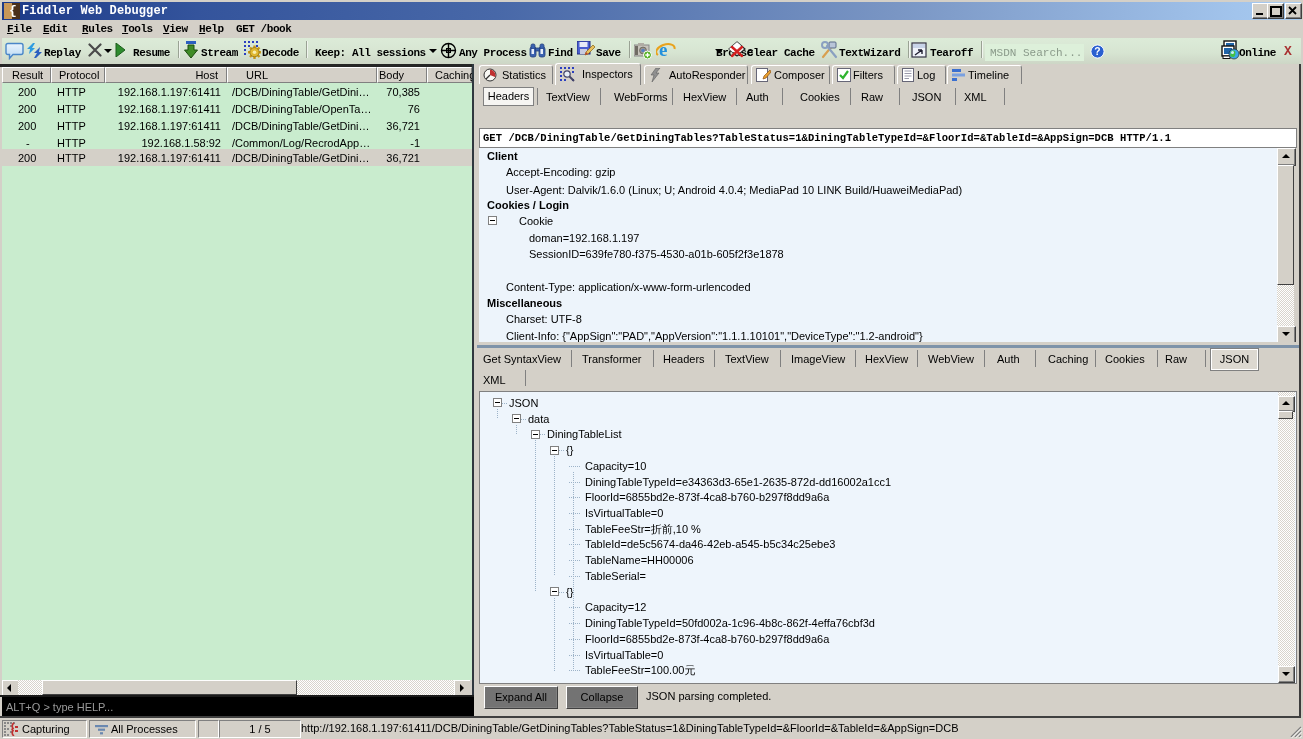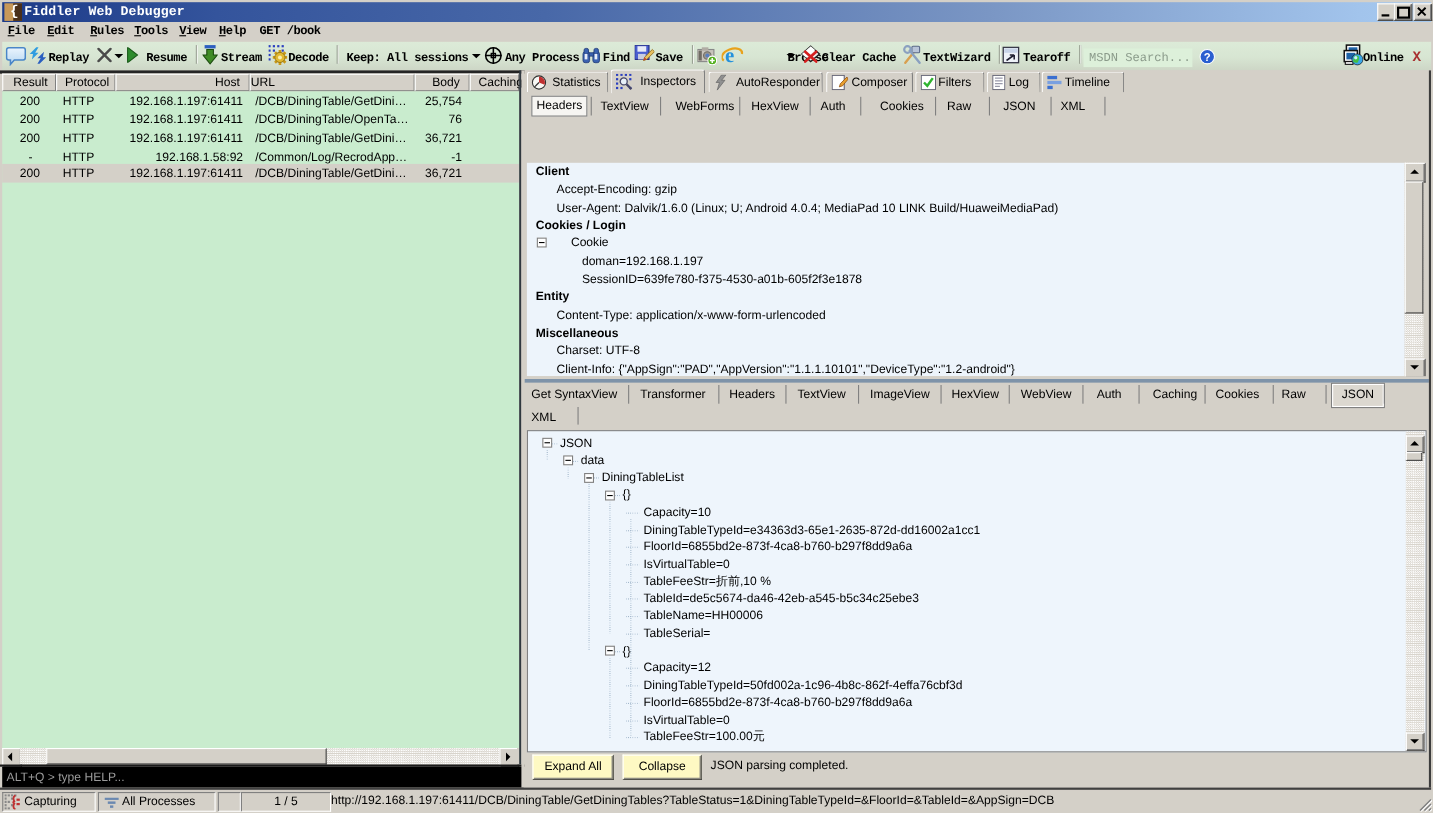--- a/index.html
+++ b/index.html
@@ -51,21 +51,21 @@
 #splitter2{position:absolute;left:0px;top:278px;width:822px;height:6px;background:linear-gradient(#d4d0c8 0 45%,#7e93a9 45% 100%);}
 
 #lowtabs{position:absolute;left:0px;top:284px;width:826px;height:42px;background:#d4d0c8;}
 .ltab{position:absolute;font:11px "Liberation Sans",sans-serif;color:#000;}
 #jsontree{position:absolute;left:2px;top:327px;width:818px;height:293px;background:#eef5fc;border:1px solid #808080;box-sizing:border-box;overflow:hidden;}
 .trow{position:absolute;font:11px "Liberation Sans",sans-serif;line-height:16px;white-space:pre;color:#000;}
 .tbox{position:absolute;width:9px;height:9px;background:#fff;border:1px solid #808080;box-sizing:border-box;}
 .tbox:before{content:"";position:absolute;left:1px;top:3px;width:5px;height:1px;background:#000;}
 .dotv{position:absolute;width:1px;background-image:linear-gradient(#9db3c8 1px,transparent 1px);background-size:1px 2px;}
 .doth{position:absolute;height:1px;background-image:linear-gradient(90deg,#9db3c8 1px,transparent 1px);background-size:2px 1px;}
-.btn{position:absolute;background:#fef9c3;border-top:1px solid #fff;border-left:1px solid #fff;border-right:1px solid #404040;border-bottom:1px solid #404040;box-shadow:inset -1px -1px 0 #808080;font:11px "Liberation Sans",sans-serif;text-align:center;color:#000;}
+.btn{position:absolute;background:#737373;border-top:1px solid #fff;border-left:1px solid #fff;border-right:1px solid #404040;border-bottom:1px solid #404040;box-shadow:inset -1px -1px 0 #808080;font:11px "Liberation Sans",sans-serif;text-align:center;color:#000;}
 </style></head>
 <body>
 
 <div class="abs" id="titlebar"></div>
 <div class="abs" id="appicon" style="left:4px;top:3px;width:16px;height:16px;background:#c89858;">
  <div class="abs" style="left:8px;top:0;width:8px;height:16px;background:#4a2f1a;"></div>
  <div class="abs" style="left:5px;top:1px;width:4px;height:14px;color:#fff;font:bold 13px 'Liberation Mono';line-height:14px;">{</div>
 </div>
 <div class="abs" id="titletext">Fiddler Web Debugger</div>
 <div class="abs winbtn" style="left:1252px;width:15px;">
@@ -225,31 +225,31 @@
     </svg>
  <div class="ti" style="left:1239px;">Online</div>
  <div class="ti" style="left:1284px;top:6px;color:#a83030;font-size:13px;">X</div>
 </div>
 <div class="abs" id="tbline"></div>
 
 <div class="abs" id="colhdr">
  <div class="hcell" style="left:0px;width:49px;padding-left:9px;">Result</div>
  <div class="hcell" style="left:49px;width:54px;padding-left:7px;">Protocol</div>
  <div class="hcell" style="left:103px;width:122px;text-align:right;padding-right:8px;">Host</div>
- <div class="hcell" style="left:225px;width:150px;padding-left:0;">URL</div>
- <div class="hcell" style="left:375px;width:50px;text-align:right;padding-right:8px;">Body</div>
+ <div class="hcell" style="left:225px;width:150px;padding-left:18px;">URL</div>
+ <div class="hcell" style="left:375px;width:50px;text-align:right;padding-right:22px;">Body</div>
  <div class="hcell" style="left:425px;width:45px;padding-left:7px;">Caching</div>
 </div>
 <div class="abs" id="sessions">
  <div class="srow" style="top:0px;">
       <div style="left:16px;">200</div>
       <div style="left:55px;">HTTP</div>
       <div style="left:0;width:219px;text-align:right;">192.168.1.197:61411</div>
       <div style="left:230px;">/DCB/DiningTable/GetDini…</div>
-      <div style="left:0;width:418px;text-align:right;">25,754</div>
+      <div style="left:0;width:418px;text-align:right;">70,385</div>
     </div>
  <div class="srow" style="top:17px;">
       <div style="left:16px;">200</div>
       <div style="left:55px;">HTTP</div>
       <div style="left:0;width:219px;text-align:right;">192.168.1.197:61411</div>
       <div style="left:230px;">/DCB/DiningTable/OpenTa…</div>
       <div style="left:0;width:418px;text-align:right;">76</div>
     </div>
  <div class="srow" style="top:34px;">
       <div style="left:16px;">200</div>
@@ -362,29 +362,29 @@
   <div class="vsep" style="left:60px;top:4px;height:17px;"></div>
   <div class="vsep" style="left:123px;top:4px;height:17px;"></div>
   <div class="vsep" style="left:195px;top:4px;height:17px;"></div>
   <div class="vsep" style="left:259px;top:4px;height:17px;"></div>
   <div class="vsep" style="left:305px;top:4px;height:17px;"></div>
   <div class="vsep" style="left:373px;top:4px;height:17px;"></div>
   <div class="vsep" style="left:422px;top:4px;height:17px;"></div>
   <div class="vsep" style="left:478px;top:4px;height:17px;"></div>
   <div class="vsep" style="left:527px;top:4px;height:17px;"></div>
  </div>
+ <div id="getline">GET /DCB/DiningTable/GetDiningTables?TableStatus=1&amp;DiningTableTypeId=&amp;FloorId=&amp;TableId=&amp;AppSign=DCB HTTP/1.1</div>
  <div id="hdrtree">
   <div class="hrow b" style="left:8px;top:0px;">Client</div>
   <div class="hrow" style="left:27px;top:16px;">Accept-Encoding: gzip</div>
   <div class="hrow" style="left:27px;top:34px;">User-Agent: Dalvik/1.6.0 (Linux; U; Android 4.0.4; MediaPad 10 LINK Build/HuaweiMediaPad)</div>
   <div class="hrow b" style="left:8px;top:49px;">Cookies / Login</div>
   <div class="hrow" style="left:40px;top:65px;">Cookie</div>
   <div class="hrow" style="left:50px;top:82px;">doman=192.168.1.197</div>
   <div class="hrow" style="left:50px;top:98px;">SessionID=639fe780-f375-4530-a01b-605f2f3e1878</div>
-  <div class="hrow b" style="left:8px;top:114px;">Entity</div>
   <div class="hrow" style="left:27px;top:131px;">Content-Type: application/x-www-form-urlencoded</div>
   <div class="hrow b" style="left:8px;top:147px;">Miscellaneous</div>
   <div class="hrow" style="left:27px;top:163px;">Charset: UTF-8</div>
   <div class="hrow" style="left:27px;top:180px;">Client-Info: {"AppSign":"PAD","AppVersion":"1.1.1.10101","DeviceType":"1.2-android"}</div>
   <div class="tbox" style="left:9px;top:68px;"></div>
  </div>
 
  <div class="abs" style="left:800px;top:84px;width:17px;height:194px;background:repeating-conic-gradient(#ffffff 0% 25%, #d8d4cc 0% 50%) 0 0/2px 2px;">
   <div class="sbtn" style="left:0;top:0;width:17px;height:16px;"></div>
   <div class="arr" style="left:5px;top:6px;border-left:4px solid transparent;border-right:4px solid transparent;border-bottom:4px solid #000;"></div>

